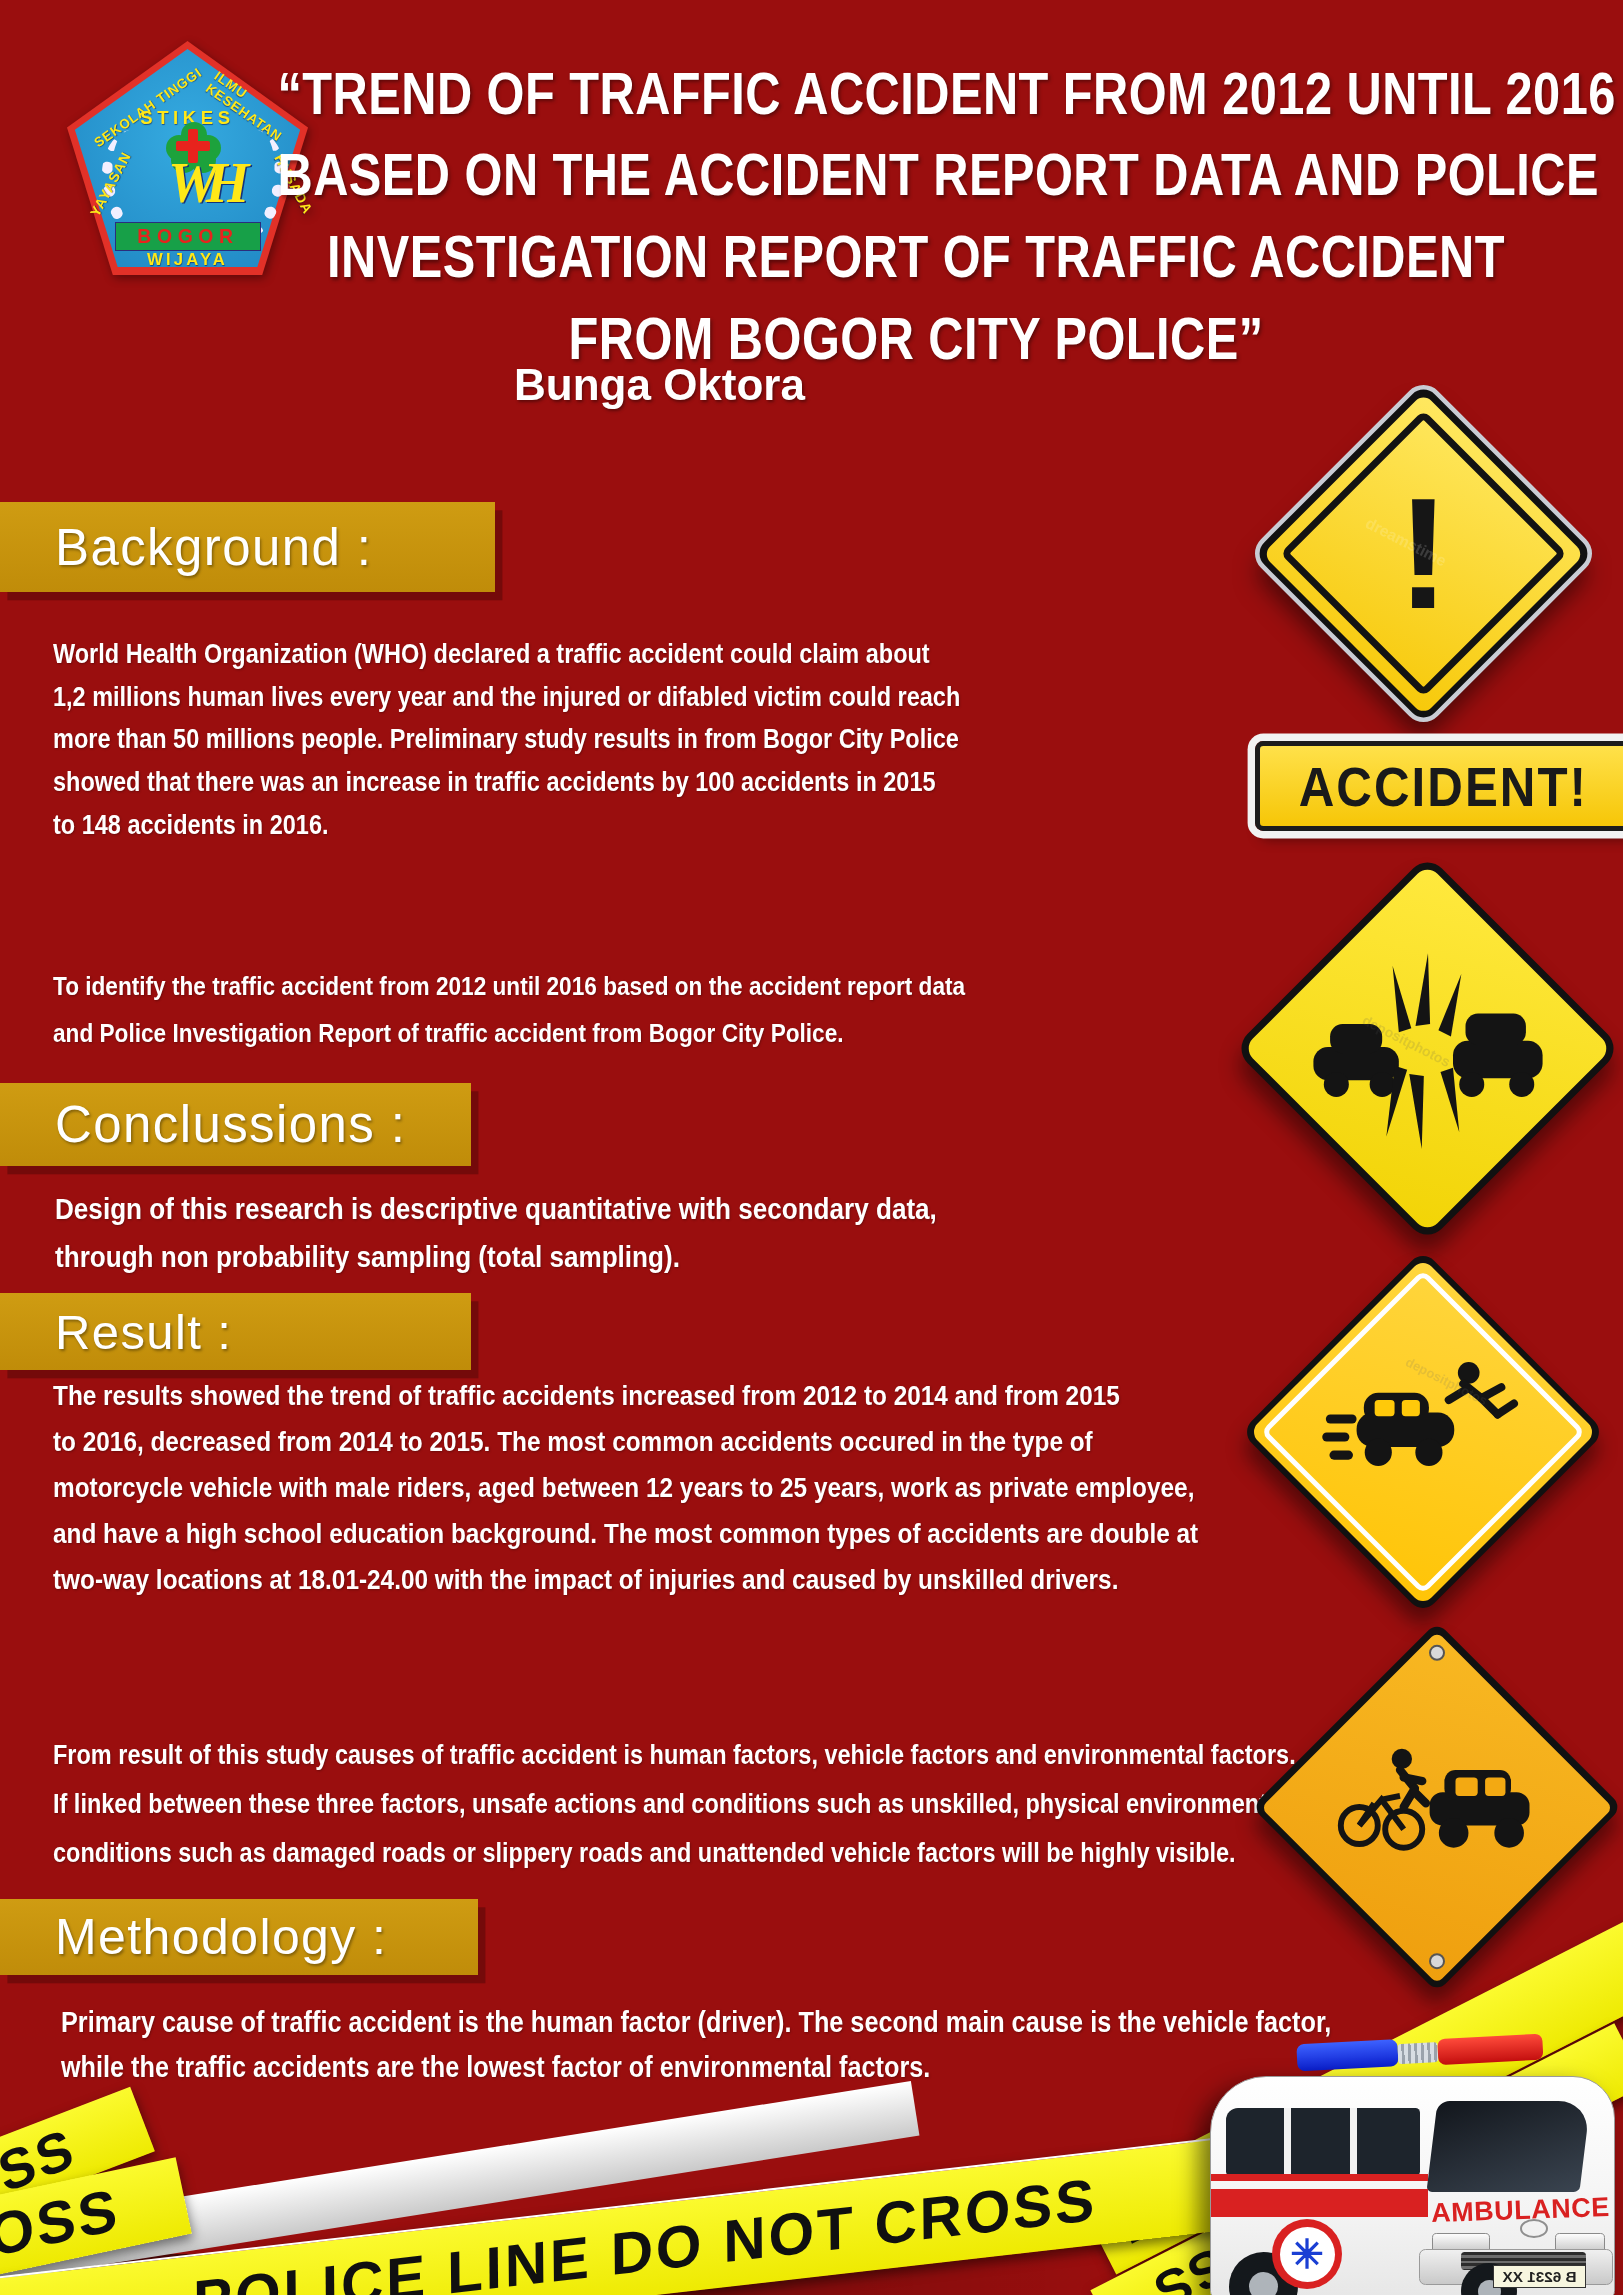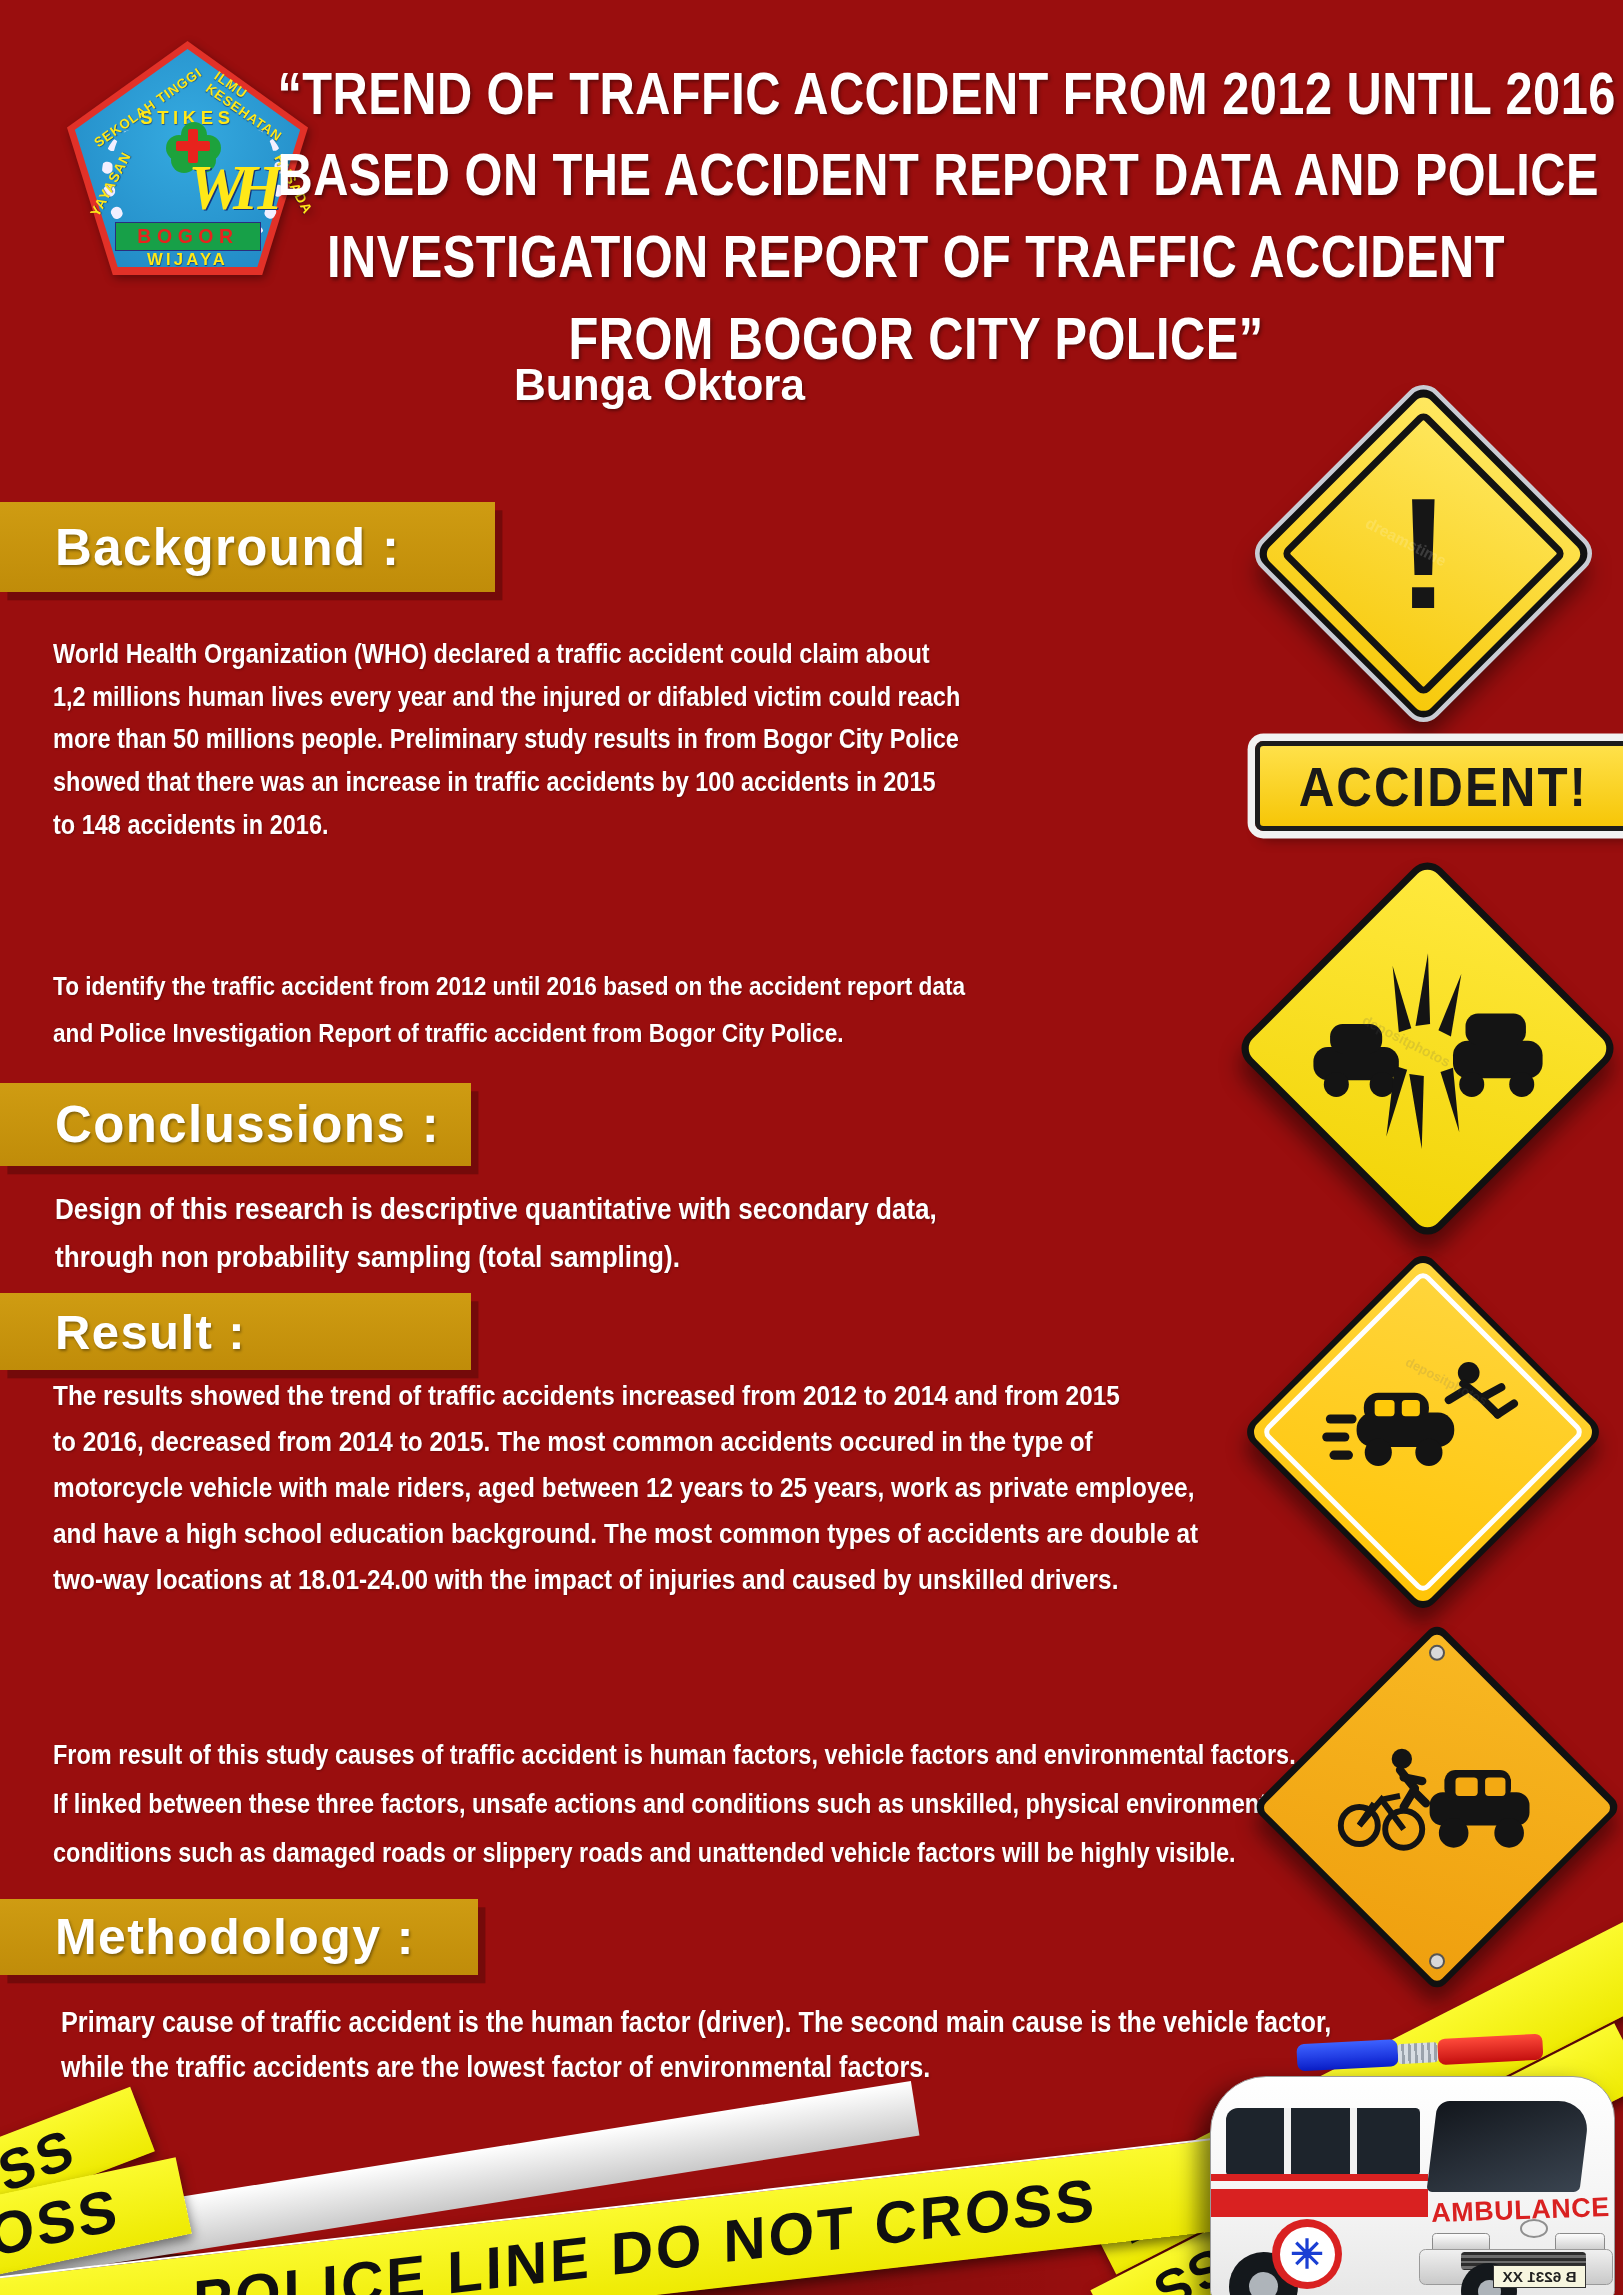--- a/index.html
+++ b/index.html
@@ -9,21 +9,21 @@
 
   
   .title{left:222px;top:52px;width:1388px;color:#fff;font-weight:900;
          font-size:53px;line-height:1.38;text-align:center;white-space:pre;
          letter-spacing:0.5px;transform:scale(.92,1.12);transform-origin:center top;
          text-shadow:1.9px 2.3px 3.7px rgba(0,0,0,.4);}
   .author{left:0;top:360px;width:1319px;text-align:center;color:#fff;
           font-weight:900;font-size:44px;text-shadow:1.4px 1.9px 3.2px rgba(0,0,0,.4);}
 
   
-  .bar{background:linear-gradient(180deg,#cf9c12,#c08c09);color:#fff;font-weight:700;
+  .bar{background:linear-gradient(180deg,#cf9c12,#c08c09);color:#fff;font-weight:400;
        display:flex;align-items:center;padding-left:55px;letter-spacing:1.4px;
        box-shadow:7.4px 8.3px 0 rgba(86,8,8,.55);text-shadow:1.4px 1.9px 2.8px rgba(0,0,0,.35);}
   .body-text{color:#fff;font-weight:700;white-space:pre;transform:scaleX(.87);
              transform-origin:left top;text-shadow:0.9px 1.4px 2.3px rgba(0,0,0,.3);}
 
   
   .diamond{transform:rotate(45deg);background:#111;}
   .d-fill{position:absolute;border-radius:12px;}
   .pic{position:absolute;inset:0;display:flex;align-items:center;justify-content:center;
        transform:rotate(-45deg);}
@@ -151,22 +151,22 @@
       <i style="left:15px;top:0;"></i>
         <i style="left:0;top:13px;"></i>
         <i style="left:29px;top:13px;"></i>
       <i style="left:4.6px;top:25px;"></i>
         <i style="left:24px;top:25px;"></i>
       <span class="cross-v" style="left:22px;top:6.5px;width:10.2px;height:34px;"></span>
       <span class="cross-v" style="left:10.2px;top:18.5px;width:34px;height:10.2px;"></span>
     </div>
     <div class="wreath wl" style="left:36px;top:87px;"></div>
     <div class="wreath wr" style="left:136px;top:87px;"></div>
-    <div class="ltxt" style="left:101px;top:110px;font-size:64px;font-family:'Liberation Serif',serif;
-         font-style:italic;letter-spacing:-12px;text-shadow:1.4px 1.4px 0 #14337c;margin-left:20px;">WH</div>
+    <div class="ltxt" style="left:101px;top:110px;font-size:56px;font-family:'Liberation Serif',serif;
+         font-style:italic;letter-spacing:-12px;text-shadow:1.4px 1.4px 0 #14337c;">WH</div>
     <div class="ltxt" style="left:8.3px;top:135px;font-size:14px;transform:rotate(-62deg);letter-spacing:0.9px;">YAYASAN</div>
     <div class="ltxt" style="left:194px;top:135px;font-size:14px;transform:rotate(62deg);letter-spacing:0.9px;">HUSADA</div>
     <div class="ribbon" style="left:48px;top:181px;width:144px;height:27px;">
       <span style="color:#e8231d;font-weight:900;font-size:19.4px;letter-spacing:5.6px;">BOGOR</span>
     </div>
     <div class="ltxt" style="left:0;top:209px;width:241px;text-align:center;font-size:16.7px;letter-spacing:3.2px;">WIJAYA</div>
   </div>
 
   <div class="abs title">“TREND OF TRAFFIC ACCIDENT FROM 2012 UNTIL 2016
 BASED ON THE ACCIDENT REPORT DATA AND POLICE

